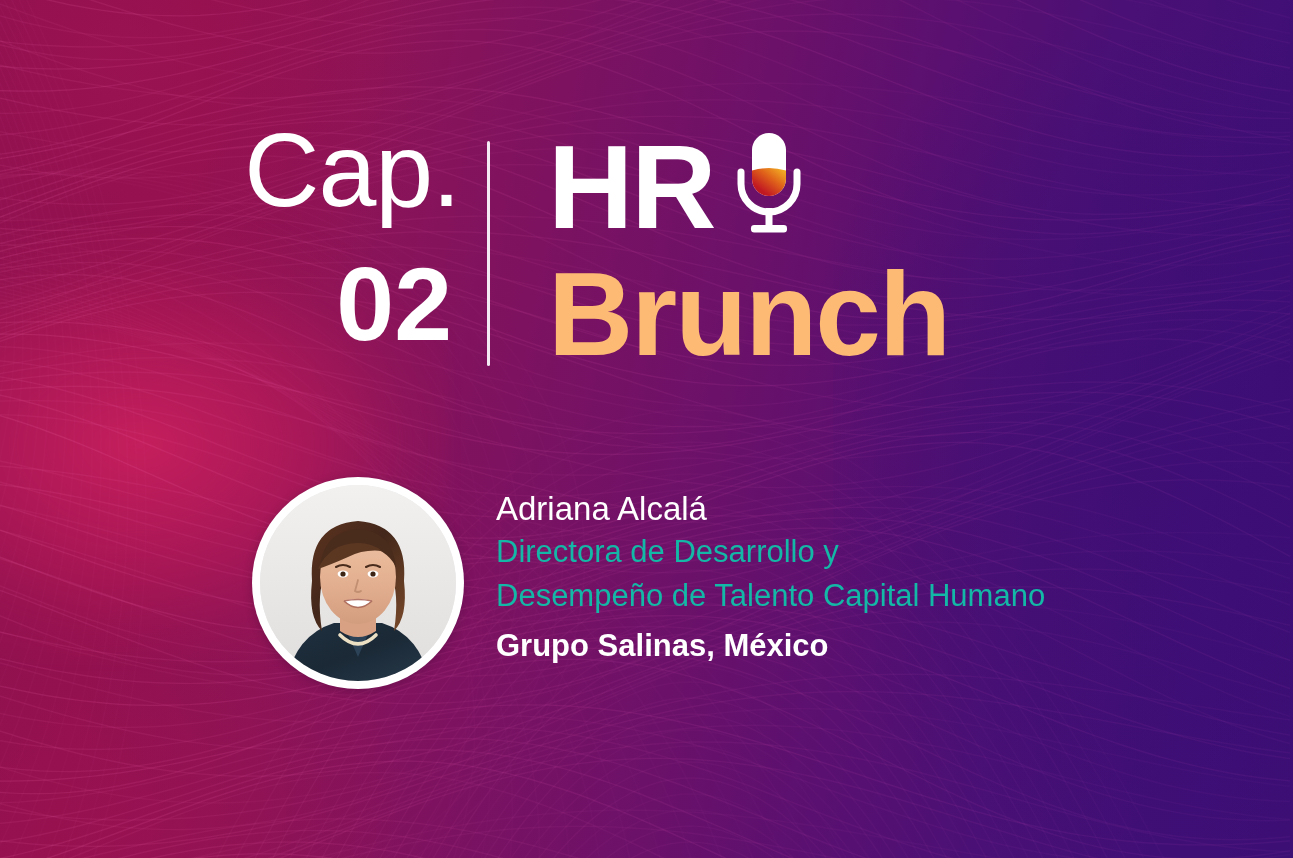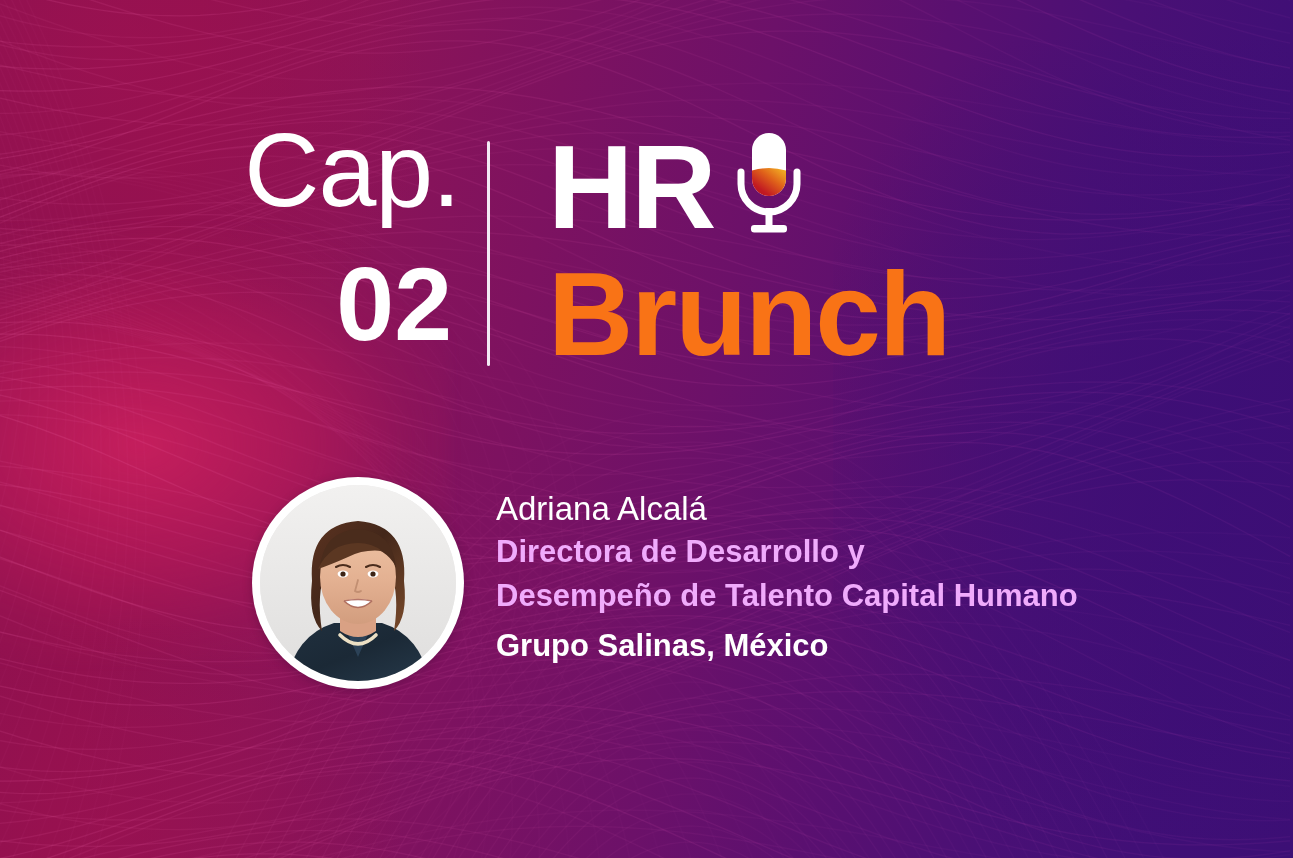--- a/index.html
+++ b/index.html
@@ -147,21 +147,21 @@
     color: #ffffff;
     font-size: 118px;
     font-weight: 700;
     line-height: 1;
     letter-spacing: -2px;
   }
   .brand-line2 {
     position: absolute;
     left: 548px;
     top: 255px;
-    color: #f97316;
+    color: #fdba74;
     font-size: 118px;
     font-weight: 700;
     line-height: 1;
     letter-spacing: -2px;
   }
   .mic-logo {
     width: 74px;
     height: 108px;
     display: block;
     margin-bottom: 6px;
@@ -208,23 +208,23 @@
   }
   .sp-name {
     color: #ffffff;
     font-size: 33px;
     font-weight: 400;
     line-height: 1.26;
     letter-spacing: 0px;
     white-space: nowrap;
   }
   .sp-role {
-    color: #f0abfc;
+    color: #14b8a6;
     font-size: 31px;
-    font-weight: 700;
+    font-weight: 400;
     line-height: 1.42;
     letter-spacing: 0px;
     white-space: nowrap;
   }
   .sp-org {
     color: #ffffff;
     font-size: 31px;
     font-weight: 700;
     line-height: 1.3;
     letter-spacing: 0px;

